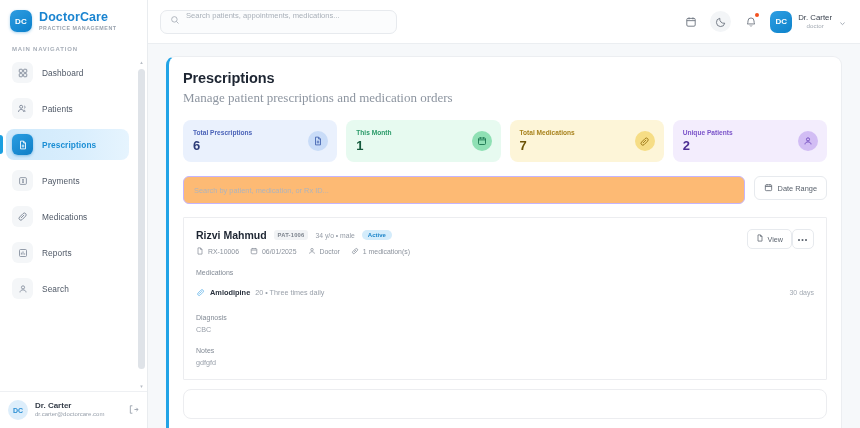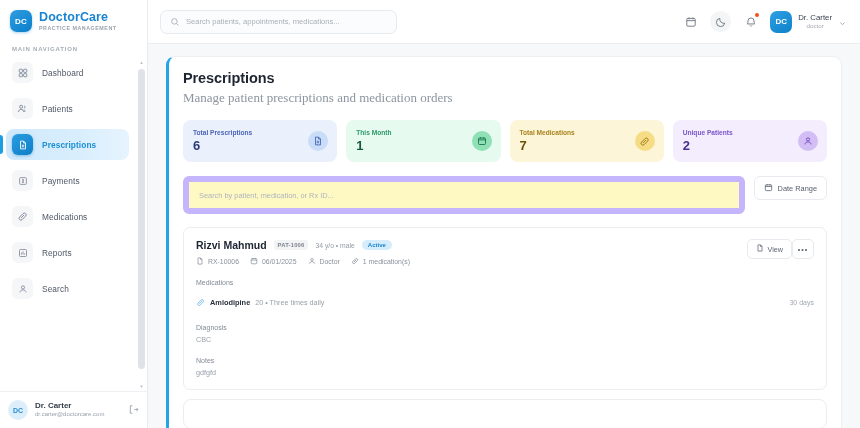--- a/index.html
+++ b/index.html
@@ -87,21 +87,21 @@
 
   
   .main { flex: 1 1 auto; display: flex; flex-direction: column; min-width: 0; background: #f6f8fa; }
   .topbar {
     height: 44px; background: #fff; border-bottom: 1px solid #ebeef1;
     display: flex; align-items: center; padding: 0 14px 0 12px; gap: 10px;
     flex: 0 0 44px;
   }
   .search-wrap {
     width: 237px; height: 24px; border: 1px solid #e7eaee; border-radius: 7px;
-    background: #fbfcfd; display: flex; align-items: center; gap: 6px; padding: 0 9px;
+    background: #fbfcfd; display: flex; align-items: flex-start; gap: 6px; padding: 0 9px;
   }
   .search-wrap svg { flex: 0 0 auto; }
   .search-input {
     border: 0; outline: 0; background: transparent; width: 100%;
     font-size: 7.6px; color: #5b636e; font-family: "Liberation Sans", sans-serif;
   }
   .search-input::placeholder { color: #a9b0b9; }
   .top-right { margin-left: auto; display: flex; align-items: center; gap: 9px; }
   .icon-btn {
     width: 21px; height: 21px; border-radius: 50%; display: flex;
@@ -149,33 +149,33 @@
   .stat-label { font-size: 6.6px; font-weight: 600; }
   .stat-value { font-size: 13px; font-weight: 700; margin-top: 2px; }
   .stat-ico {
     position: absolute; right: 9px; top: 50%; transform: translateY(-50%);
     width: 20px; height: 20px; border-radius: 50%;
     display: flex; align-items: center; justify-content: center;
   }
 
   .filter-row { display: flex; gap: 9px; margin-top: 14px; }
   .filter-input {
-    flex: 1 1 auto; height: 38px; border: 6px solid #c4b5fd; border-radius: 6px;
-    background: #fef9c3; padding: 0 10px; font-size: 7.4px; color: #5b636e; outline: 0;
+    flex: 1 1 auto; height: 28px; border: 1px solid #c4b5fd; border-radius: 6px;
+    background: #fdba74; padding: 0 10px; font-size: 7.4px; color: #5b636e; outline: 0;
     font-family: "Liberation Sans", sans-serif;
   }
   .filter-input::placeholder { color: #aeb4bd; }
   .date-btn {
     height: 24px; border: 1px solid #e7eaee; border-radius: 6px; background: #fff;
     padding: 0 9px; font-size: 7.4px; color: #59616c; display: flex; align-items: center;
     gap: 5px; cursor: pointer; font-family: "Liberation Sans", sans-serif;
   }
 
   .rx-card {
-    margin-top: 13px; border: 1px solid #ecedf0; border-radius: 7px;
+    margin-top: 13px; border: 1px solid #ecedf0; border-radius: 1px;
     background: #fff; padding: 11px 12px 12px 12px;
   }
   .rx-head { display: flex; align-items: flex-start; }
   .rx-name-row { display: flex; align-items: center; gap: 7px; }
   .rx-name { font-size: 10.5px; font-weight: 700; color: #1d2532; }
   .pill-gray {
     background: #f1f3f5; color: #7b828c; font-size: 5.8px; font-weight: 600;
     padding: 2px 4px; border-radius: 3px; letter-spacing: .2px;
   }
   .rx-meta-inline { font-size: 6.8px; color: #949ba5; }

